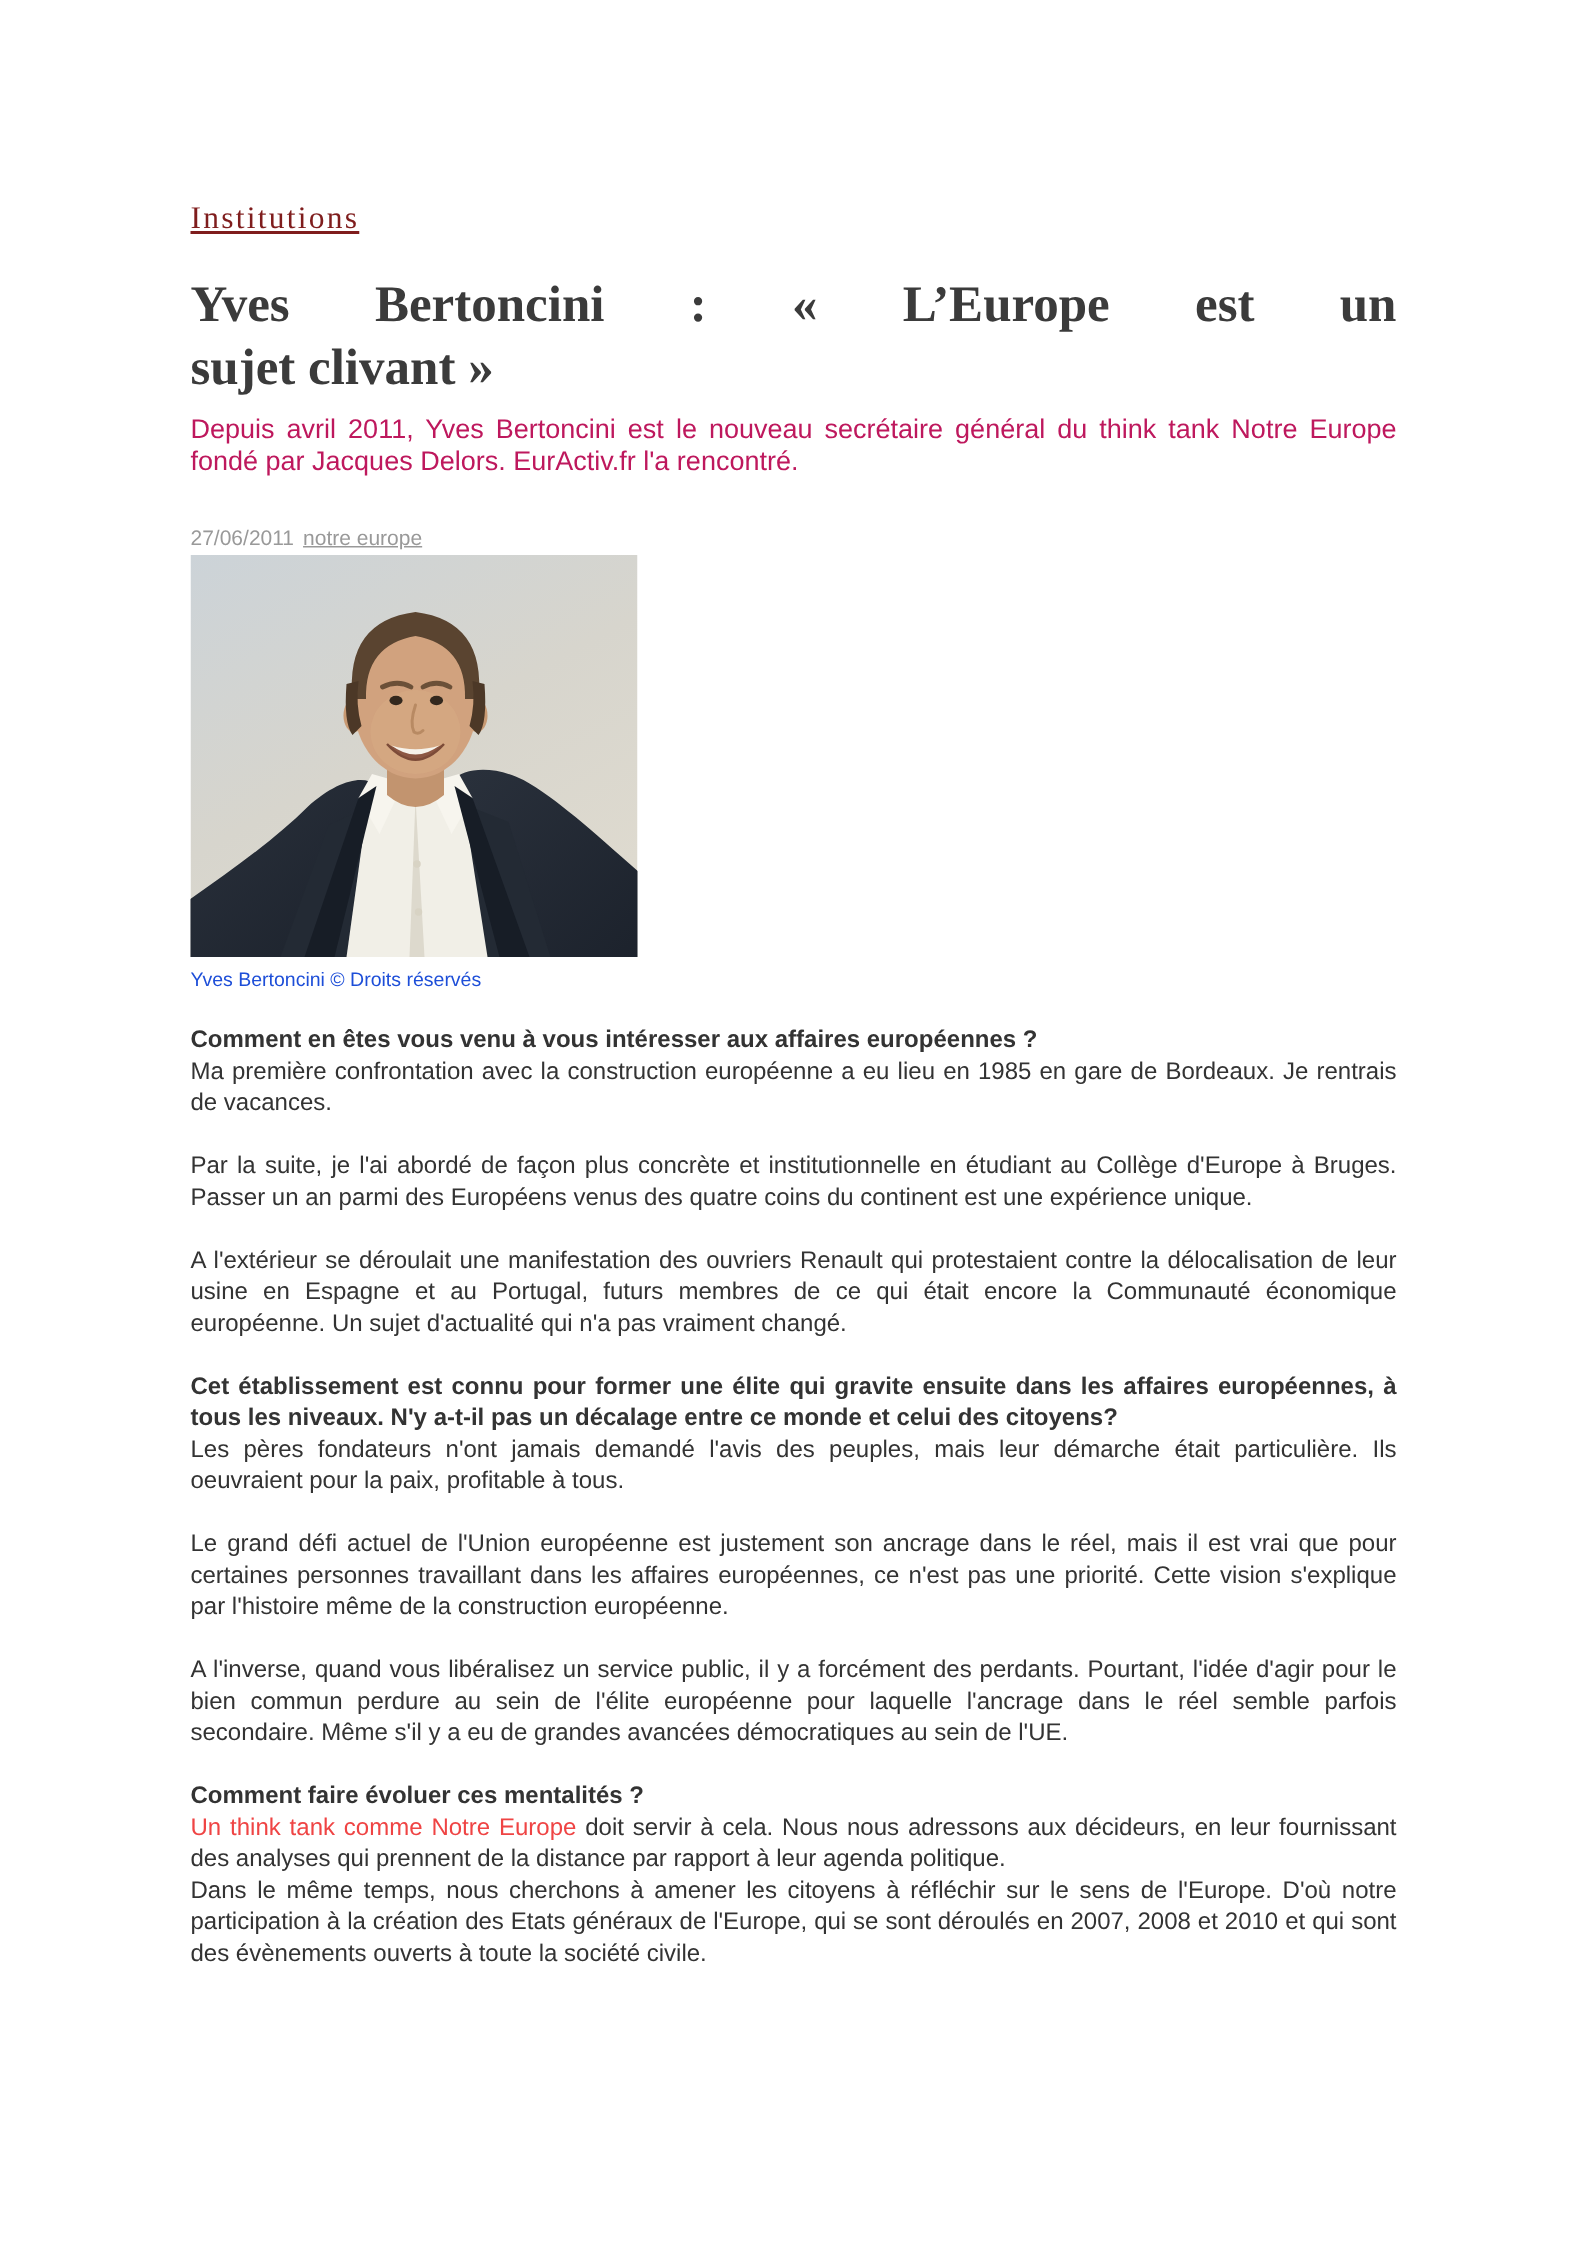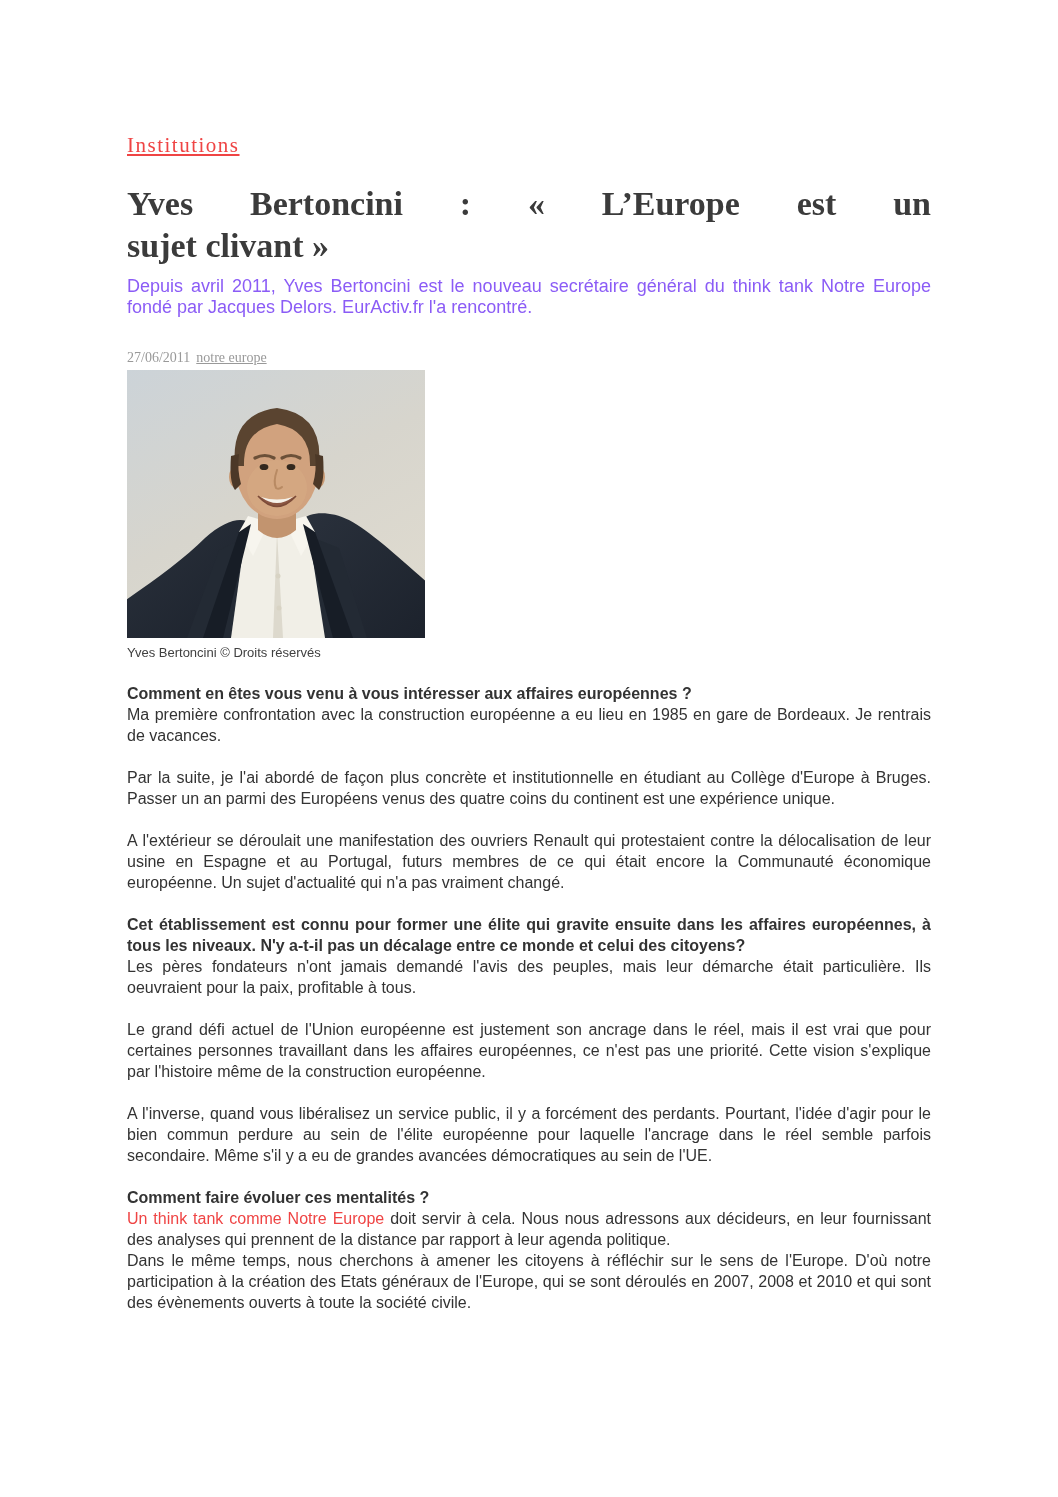--- a/index.html
+++ b/index.html
@@ -14,69 +14,68 @@
     padding: 133px 127px 0 127px;
     width: 1058px;
   }
 
   .category {
     display: inline-block;
     font-family: "Liberation Serif", serif;
     font-size: 21px;
     line-height: 24px;
     letter-spacing: 1.5px;
-    color: #ef4444;
+    color: #7f1d1d;
     text-decoration: underline;
     margin-bottom: 26px;
   }
 
   h1.title {
     font-family: "Liberation Serif", serif;
     font-weight: 700;
     font-size: 34px;
     line-height: 42px;
     color: #3b3b3b;
     margin-bottom: 9px;
   }
   .title-line1 { display: block; text-align: justify; text-align-last: justify; }
   .title-line2 { display: block; }
 
   .lead {
     font-size: 18px;
     line-height: 21px;
     text-align: justify;
-    color: #8b5cf6;
+    color: #be185d;
     margin-bottom: 32px;
   }
 
   .meta {
     font-size: 14px;
     line-height: 16px;
     color: #999999;
     margin-bottom: 4px;
-    font-family: Liberation Serif, serif;
   }
   .meta .tag-link {
     color: #999999;
     text-decoration: underline;
     margin-left: 6px;
     cursor: pointer;
   }
 
   .photo-frame {
     width: 298px; height: 268px;
     margin-bottom: 7px;
     line-height: 0;
   }
   .photo-frame svg { display: block; }
 
   .caption {
     font-size: 13px;
     line-height: 15px;
-    color: #404040;
+    color: #1d4ed8;
     margin-bottom: 23px;
   }
 
   article p {
     font-size: 16px;
     line-height: 21px;
     text-align: justify;
     color: #333333;
     margin: 0 0 21px 0;
   }

